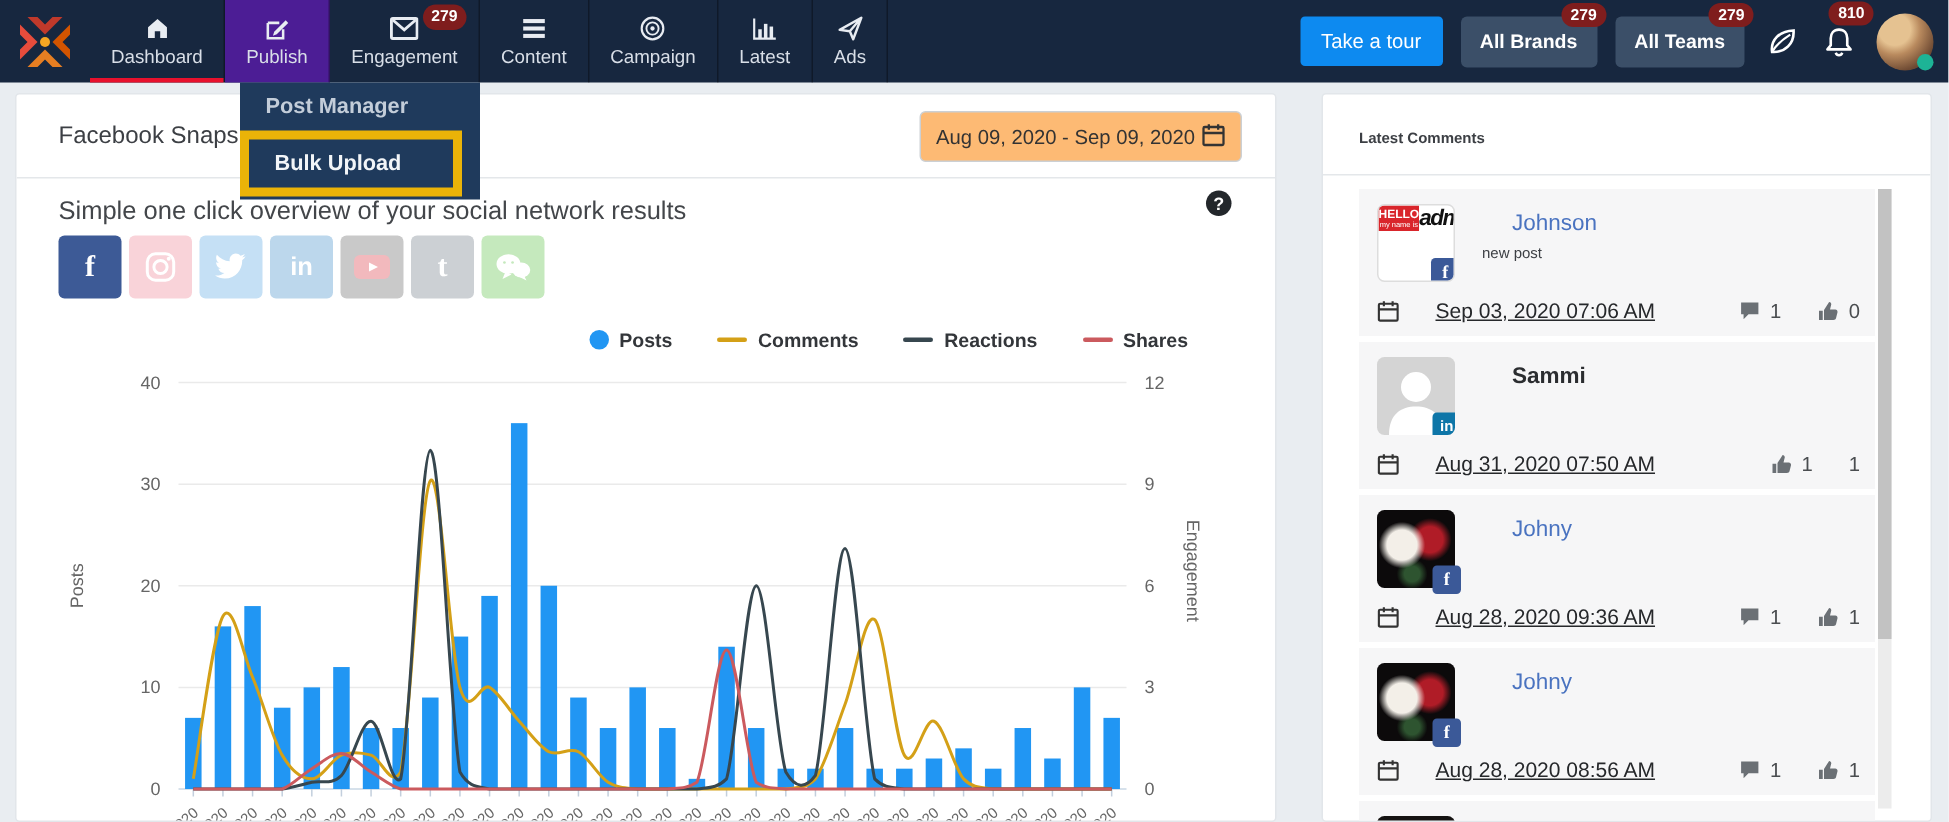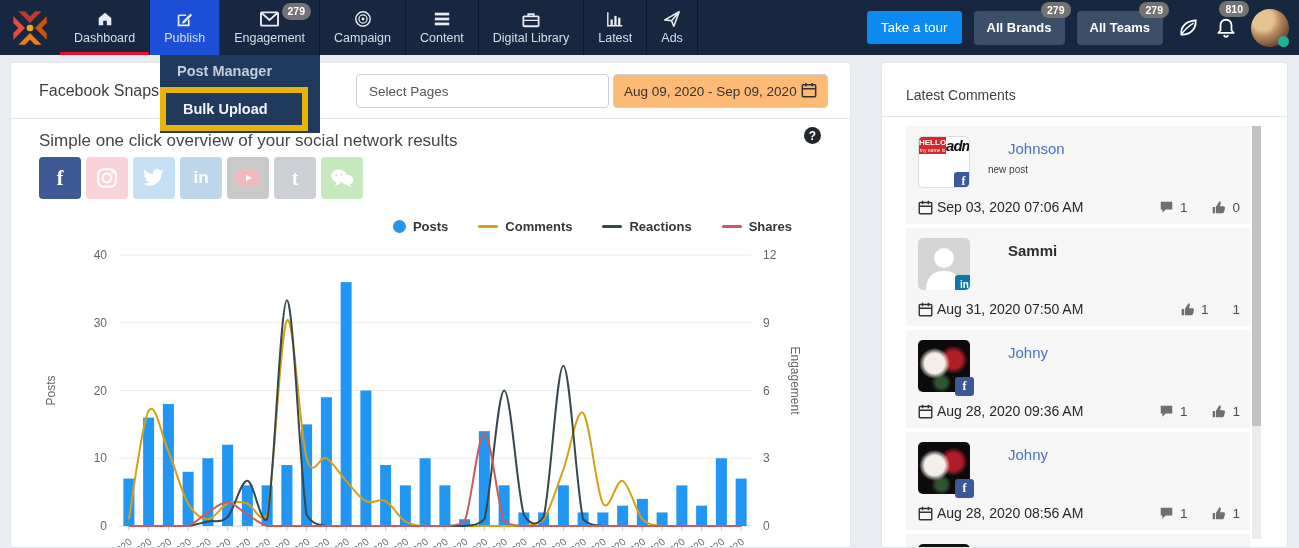--- a/index.html
+++ b/index.html
@@ -9,22 +9,22 @@
 
   
   .nav { position:absolute; top:0; left:0; width:1299px; height:55px; background:#17273f; display:flex; }
   .logo { width:60px; height:55px; display:flex; align-items:center; justify-content:center; cursor:pointer; }
   .nav-item { position:relative; display:flex; flex-direction:column; align-items:center; justify-content:center;
     gap:3px; color:#d9dfe8; font-size:12.5px; padding:0 14px; border-right:1px solid rgba(0,0,0,.35); cursor:pointer; }
   .nav-item:first-of-type { border-left:1px solid rgba(0,0,0,.35); }
   .nav-item .nicon { height:18px; display:flex; align-items:center; }
   .nav-item svg { display:block; }
   .nav-item.active-page::after { content:""; position:absolute; left:0; right:0; bottom:0; height:3px; background:#e8112d; }
-  .nav-item.open { background:#1d4ed8; }
-  .nbadge { position:absolute; top:3px; right:8px; background:#737373; color:#fff; font-size:10.5px; font-weight:bold;
+  .nav-item.open { background:#4c1d95; }
+  .nbadge { position:absolute; top:3px; right:8px; background:#7f1d1d; color:#fff; font-size:10.5px; font-weight:bold;
     border-radius:9px; padding:2px 6px; line-height:1.2; }
   .nav-right { margin-left:auto; display:flex; align-items:center; gap:12px; padding-right:10px; }
   .tour-btn { background:#0d8af0; color:#fff; border:none; border-radius:3px; height:33px; padding:0 14px;
     font-size:13.5px; font-family:"Liberation Sans", sans-serif; cursor:pointer; }
   .slate-btn { position:relative; background:#3b4f68; color:#fff; border-radius:4px; height:34px; padding:0 13px;
     display:flex; align-items:center; font-size:13px; font-weight:bold; cursor:pointer; }
   .slate-btn .nbadge { top:-9px; right:-6px; }
   .icon-btn { position:relative; width:26px; display:flex; align-items:center; justify-content:center; cursor:pointer; }
   .icon-btn .nbadge { top:-16px; right:-10px; }
   .avatar { position:relative; width:38px; height:38px; border-radius:50%; cursor:pointer;
@@ -59,33 +59,33 @@
   .legend { position:absolute; left:0; right:58px; top:156px; display:flex; justify-content:flex-end; gap:30px;
     font-size:13px; font-weight:bold; color:#33363a; align-items:center; }
   .lg-item { display:flex; align-items:center; gap:7px; cursor:pointer; }
   .lg-dot { width:13px; height:13px; border-radius:50%; background:#2196f3; }
   .lg-dash { width:20px; height:3px; border-radius:2px; }
   #chart { position:absolute; left:18px; top:150px; }
 
   
   .right-card { position:absolute; left:881px; top:62px; width:407px; height:486px; background:#fff;
     border:1px solid #e2e6ea; border-radius:3px; overflow:hidden; }
-  .rc-title { position:absolute; left:24px; top:24px; font-size:14px; color:#3c3f44; }
+  .rc-title { position:absolute; left:24px; top:24px; font-size:10px; color:#3c3f44;font-weight:bold; }
   .rc-head-line { position:absolute; left:0; right:0; top:53px; border-bottom:1px solid #e4e7ea; }
   .clist { position:absolute; left:24px; top:63px; width:344px; }
   .citem { position:absolute; left:0; width:344px; height:98px; background:#f6f6f7; padding:10px 12px; }
   .cavatar { position:absolute; left:12px; top:10px; width:52px; height:52px; border-radius:5px; }
   .net-badge { position:absolute; right:-4px; bottom:-4px; width:19px; height:19px; border-radius:3px;
     color:#fff; font-size:12px; font-weight:bold; display:flex; align-items:center; justify-content:center; }
   .net-badge.fb { background:#3b5998; } .net-badge.li { background:#0e76a8; font-size:10px; }
   .cname { position:absolute; left:82px; top:14px; font-size:15px; color:#4a73c0; text-decoration:none; cursor:pointer;margin-left:20px; }
   .cname.plain { color:#2b2d30; font-weight:bold; cursor:default; }
   .ctext { position:absolute; left:82px; top:38px; font-size:10px; color:#3c3f44; }
   .cfoot { position:absolute; left:12px; right:10px; bottom:9px; display:flex; align-items:center; font-size:14px; color:#26282b; }
-  .cdate { display:flex; align-items:center; gap:4px; }
+  .cdate { display:flex; align-items:center; gap:24px;text-decoration:underline; }
   .cstats { margin-left:auto; display:flex; align-items:center; gap:6px; color:#4a4d50; font-size:13.5px; }
   .cstats .gap { width:12px; }
   .av-admin { background:#fff; overflow:hidden; display:flex; flex-direction:row; border:1px solid #ddd; }
   .av-admin .tag-top { background:#d9252b; color:#fff; text-align:center; font-weight:bold; font-size:8px; line-height:1.1; padding-top:2px; height:17px; }
   .av-admin .tag-top small { display:block; font-size:5px; font-weight:normal; }
   .av-admin .tag-mid { flex:1; color:#111; font-weight:bold; font-style:italic; font-size:15px; text-align:center; letter-spacing:-1px; }
   .av-admin .tag-bot { background:#d9252b; height:7px; }
   .av-sil { background:#d4d4d4; overflow:hidden; }
   .av-roses { background:#0c0a0b;
     background-image:radial-gradient(circle at 32% 45%, #f3efe8 0 22%, rgba(243,239,232,0) 34%),
@@ -134,50 +134,40 @@
           <rect x="1" y="1" width="18" height="14" rx="1" fill="none" stroke="#e8ecf2" stroke-width="2"></rect>
           <path d="M2 2 L10 9 L18 2" fill="none" stroke="#e8ecf2" stroke-width="2"></path>
         </svg>
     </span>
     <span>Engagement</span>
     <span class="nbadge">279</span>
   </div>
 
   <div class="nav-item">
     <span class="nicon">
+      <svg width="18" height="16" viewBox="0 0 20 16">
+          <rect x="2" y="1" width="16" height="3" fill="#e8ecf2"></rect>
+          <rect x="2" y="6.5" width="16" height="3" fill="#e8ecf2"></rect>
+          <rect x="2" y="12" width="16" height="3" fill="#e8ecf2"></rect>
+        </svg>
+    </span>
+    <span>Content</span>
+  </div>
+
+  <div class="nav-item">
+    <span class="nicon">
       <svg width="18" height="18" viewBox="0 0 20 20">
           <circle cx="10" cy="10" r="8" fill="none" stroke="#e8ecf2" stroke-width="1.6"></circle>
           <circle cx="10" cy="10" r="4.5" fill="none" stroke="#e8ecf2" stroke-width="1.4"></circle>
           <circle cx="10" cy="10" r="1.6" fill="#e8ecf2"></circle>
         </svg>
     </span>
     <span>Campaign</span>
   </div>
 
-  <div class="nav-item">
-    <span class="nicon">
-      <svg width="18" height="16" viewBox="0 0 20 16">
-          <rect x="2" y="1" width="16" height="3" fill="#e8ecf2"></rect>
-          <rect x="2" y="6.5" width="16" height="3" fill="#e8ecf2"></rect>
-          <rect x="2" y="12" width="16" height="3" fill="#e8ecf2"></rect>
-        </svg>
-    </span>
-    <span>Content</span>
-  </div>
-
-  <div class="nav-item">
-    <span class="nicon">
-      <svg width="18" height="17" viewBox="0 0 20 18">
-          <rect x="1.5" y="5.5" width="17" height="11" rx="1" fill="none" stroke="#e8ecf2" stroke-width="2"></rect>
-          <path d="M7 5 V3 H13 V5" fill="none" stroke="#e8ecf2" stroke-width="2"></path>
-          <path d="M1.5 10 H18.5" stroke="#e8ecf2" stroke-width="1.4"></path>
-        </svg>
-    </span>
-    <span>Digital Library</span>
-  </div>
 
   <div class="nav-item">
     <span class="nicon">
       <svg width="18" height="17" viewBox="0 0 20 18">
           <path d="M2 1 V16 H18" stroke="#e8ecf2" stroke-width="1.6" fill="none"></path>
           <rect x="5" y="9" width="2.6" height="7" fill="#e8ecf2"></rect>
           <rect x="9.2" y="5" width="2.6" height="11" fill="#e8ecf2"></rect>
           <rect x="13.4" y="7" width="2.6" height="9" fill="#e8ecf2"></rect>
         </svg>
     </span>
@@ -223,21 +213,20 @@
 </div>
 
 <div class="dropdown">
   <div class="dd-item">Post Manager</div>
   <div class="dd-item highlight">Bulk Upload</div>
 </div>
 
 <div class="main-card">
   <div class="card-head">
     <div class="page-title">Facebook Snapshot</div>
-    <input class="select-pages" placeholder="Select Pages" style="">
     <div class="date-box">
       <span>Aug 09, 2020 - Sep 09, 2020</span>
       <span>
         <svg width="16" height="16" viewBox="0 0 18 18">
             <rect x="1.5" y="3" width="15" height="13.5" rx="1" fill="none" stroke="#333" stroke-width="1.7"></rect>
             <path d="M5.5 1 V5 M12.5 1 V5 M1.5 7.5 H16.5" stroke="#333" stroke-width="1.7"></path>
           </svg>
       </span>
     </div>
   </div>

